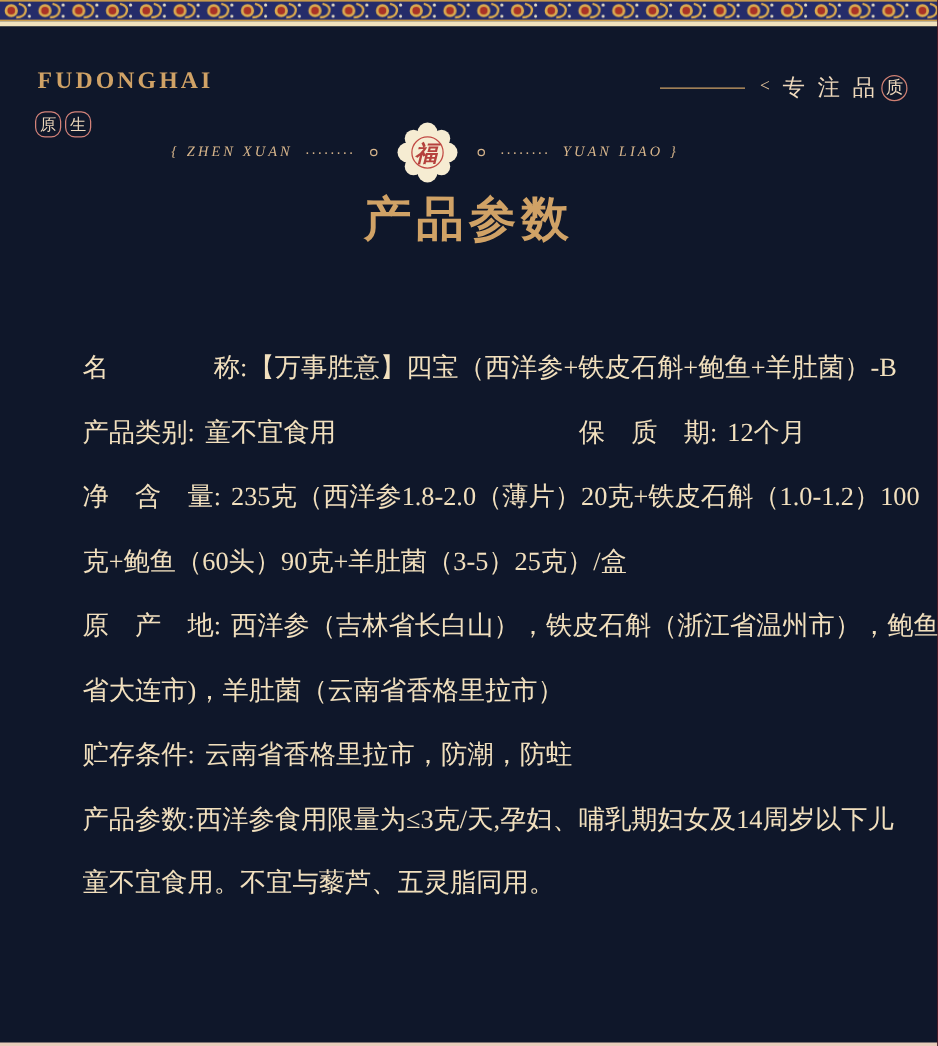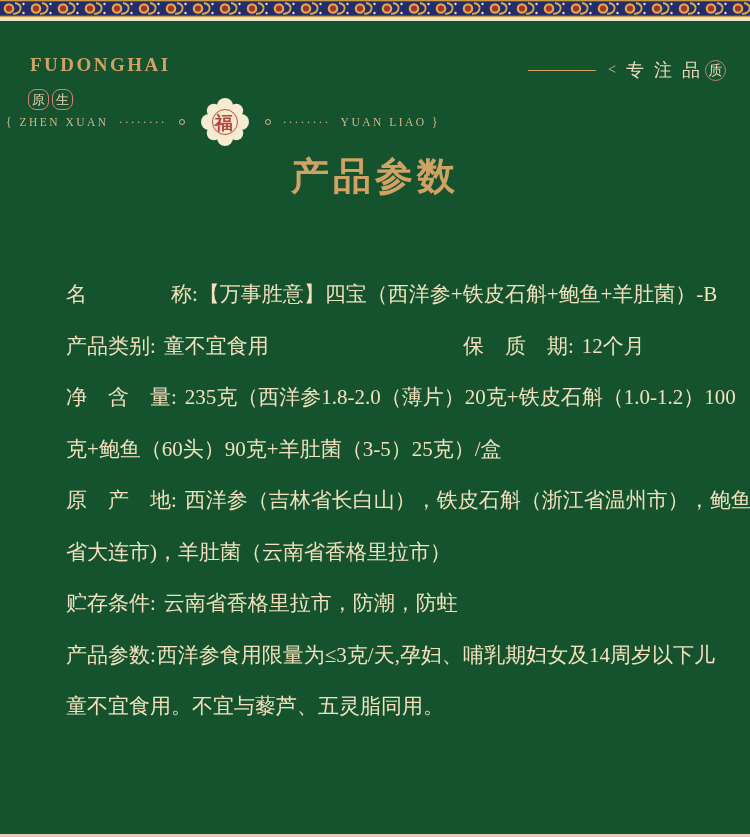--- a/index.html
+++ b/index.html
@@ -1,19 +1,19 @@
 <!DOCTYPE html>
 <html><head>
 <meta charset="utf-8">
 <style>
   * { margin:0; padding:0; box-sizing:border-box; }
   html,body { background:#7a1f26; }
   .page {
     position:relative; width:750px; height:837px; overflow:hidden;
-    background:#14532d;
+    background:#0f172a;
     font-family:"Liberation Serif","DejaVu Serif",serif;
     color:#F2E0BE;
   }
   .top-border { position:absolute; top:0; left:0; display:block; }
   .top-strip { position:absolute; top:17px; left:0; width:750px; height:4px; background:#F0E2BC; }
   .bottom-strip { position:absolute; bottom:0; left:0; width:750px; height:3px; background:#E8CCBA; }
 
   .brand { position:absolute; left:30px; top:54px; font-size:19px; font-weight:bold;
            letter-spacing:2.5px; color:#D0A266; }
   .origin { position:absolute; left:28px; top:89px; display:flex; gap:3px; }
@@ -22,22 +22,22 @@
 
   .slogan { position:absolute; top:58px; right:24px; display:flex; align-items:center; }
   .s-line { width:68px; height:1px; background:#D0A266; margin-right:12px; }
   .s-arrow { font-size:14px; color:#E3C49C; margin-right:10px; }
   .s-text { font-size:18px; letter-spacing:10px; color:#EFD9BC; }
   .s-circled { width:21px; height:21px; border:1px solid #CE7F72; border-radius:50%;
                font-size:14px; line-height:20px; text-align:center; color:#EFD9BC;
                margin-left:-5px; display:inline-block; }
 
   .divider { position:absolute; top:96px; left:0; width:680px; height:52px;
-             display:flex; align-items:center;
-             color:#D8B68C; font-size:11.5px; letter-spacing:2.5px; }
+             display:flex; justify-content:center; align-items:center;
+             color:#D8B68C; font-size:11.5px; letter-spacing:2.5px;font-style:italic; }
   .divider .seg { margin:0 6px; white-space:pre; }
   .dots { letter-spacing:2px; font-size:12px; margin:0 4px; }
   .ring { width:6px; height:6px; border:1px solid #D8B68C; border-radius:50%;
           display:inline-block; margin:0 8px; }
   .fu-badge { display:block; margin:0 6px; }
 
   .title { position:absolute; top:146px; left:0; width:750px; text-align:center;
            font-size:38px; font-weight:600; letter-spacing:4px; color:#D0A266; line-height:60px; }
 
   .specs { position:absolute; left:66px; top:269px; width:688px; font-size:21px; }

